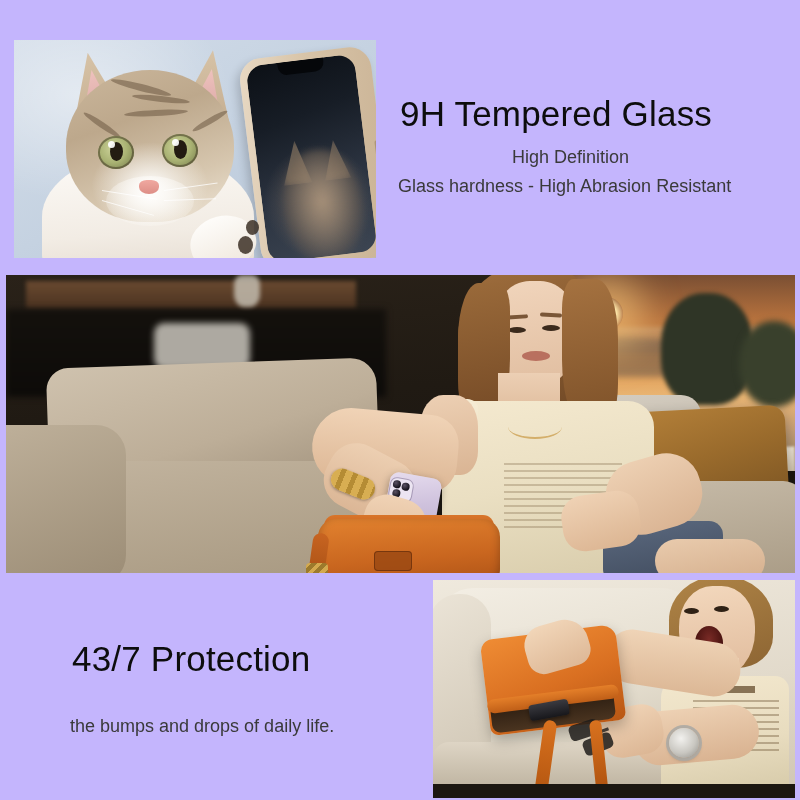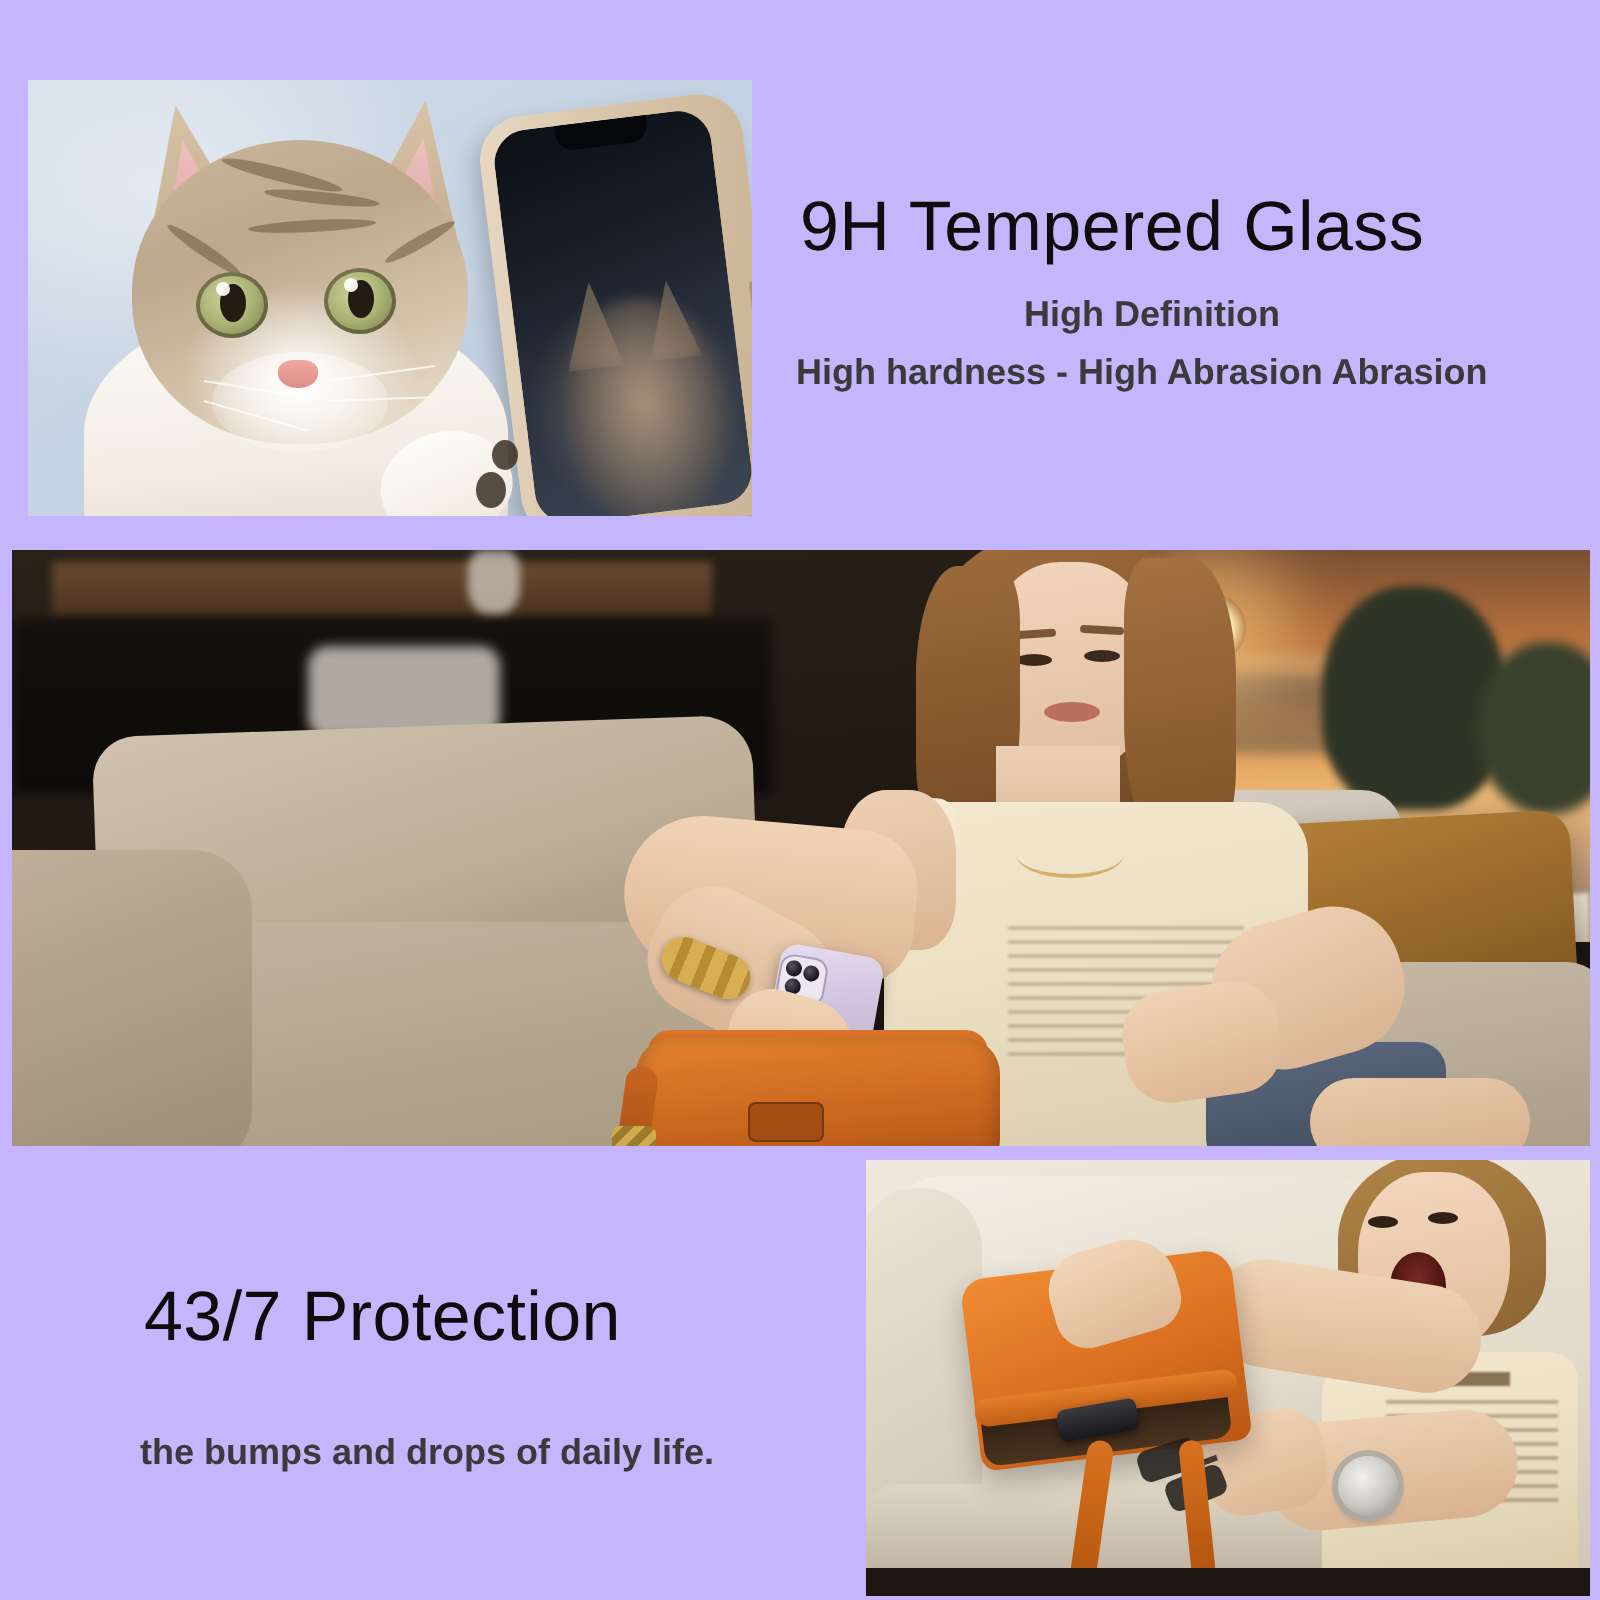--- a/index.html
+++ b/index.html
@@ -574,21 +574,21 @@
     position: absolute;
     font-size: 35px;
     font-weight: 400;
     color: #0d0d0d;
     letter-spacing: .2px;
     white-space: nowrap;
   }
   .subline {
     position: absolute;
     font-size: 18px;
-    font-weight: 700;
+    font-weight: 400;
     color: #3a3a3a;
     white-space: nowrap;
   }
   #headline-glass { left: 400px; top: 94px; }
   #sub-glass-1    { left: 512px; top: 147px; }
   #sub-glass-2    { left: 398px; top: 176px; }
   #headline-protection { left: 72px; top: 639px; }
   #sub-prot-1 { left: 98px; top: 687px; }
   #sub-prot-2 { left: 70px; top: 716px; text-align: right; }
 
@@ -748,19 +748,19 @@
     <div class="layer dp-glass-l"></div>
     <div class="layer dp-glass-bridge"></div>
     <div class="layer dp-glass-r"></div>
     <div class="layer dp-bag-strap"></div>
     <div class="layer dp-bag-strap2"></div>
     <div class="layer dp-floor"></div>
   </div>
 
   <div class="headline" id="headline-glass">9H Tempered Glass</div>
   <div class="subline" id="sub-glass-1">High Definition</div>
-  <div class="subline" id="sub-glass-2">High hardness - High Abrasion Abrasion</div>
+  <div class="subline" id="sub-glass-2">Glass hardness - High Abrasion Resistant</div>
 
   <div class="headline" id="headline-protection">43/7 Protection</div>
   <div class="subline" id="sub-prot-2">the bumps and drops of daily life.</div>
 
 
 </div>
 
 </body></html>

